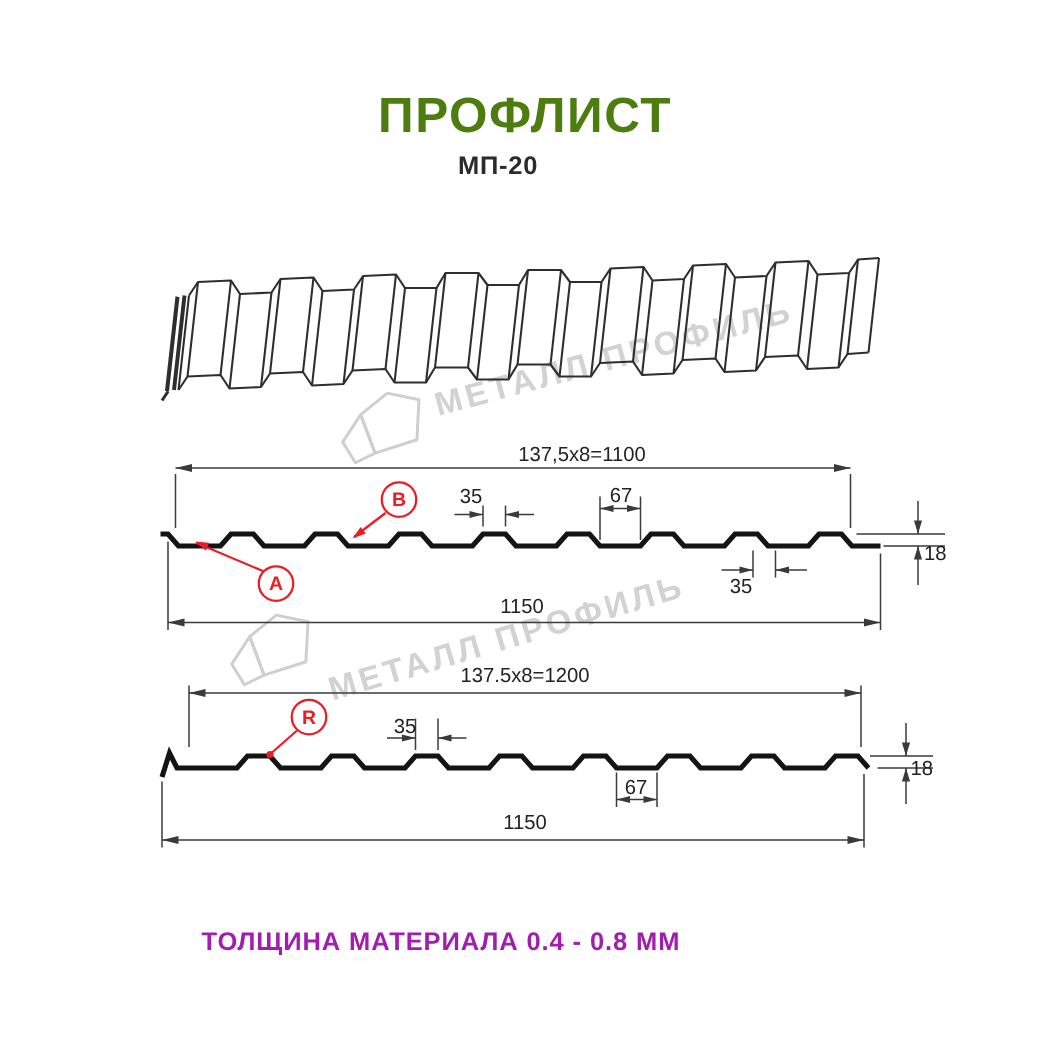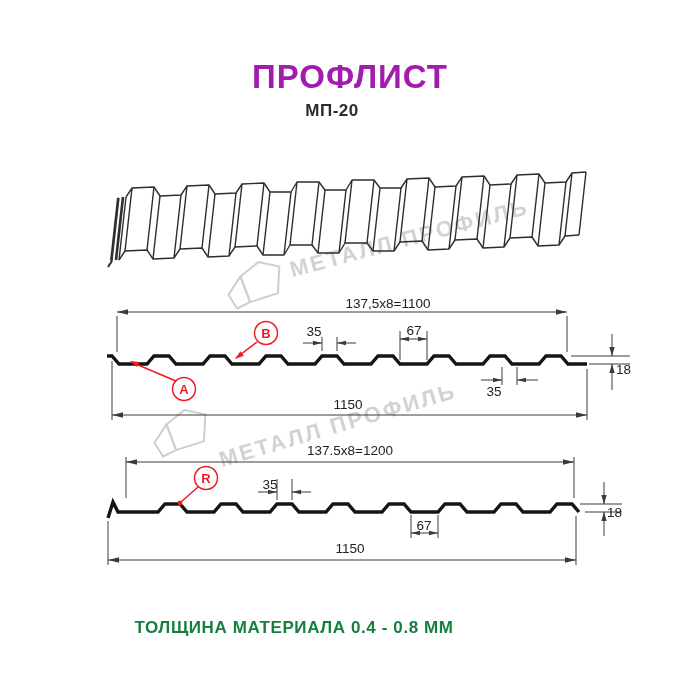--- a/index.html
+++ b/index.html
@@ -1,24 +1,24 @@
 <!DOCTYPE html>
 <html><head>
 <meta charset="utf-8">
 <style>
   html,body{margin:0;padding:0;}
   body{width:700px;height:700px;background:#ffffff;position:relative;overflow:hidden;
        font-family:"Liberation Sans", sans-serif;}
   .abs{position:absolute;}
   .title{left:0;top:58px;width:700px;text-align:center;font-size:33px;font-weight:800;
-         letter-spacing:1px;color:#a21caf;z-index:3;}
+         letter-spacing:1px;color:#4d7c0f;z-index:3;}
   .subtitle{left:0;top:101px;width:664px;text-align:center;font-size:17px;font-weight:700;
             color:#2b2b2b;letter-spacing:0.5px;z-index:3;}
   .footer{left:0;top:618px;width:588px;text-align:center;font-size:17px;font-weight:600;
-          color:#15803d;letter-spacing:0.6px;z-index:3;}
+          color:#a21caf;letter-spacing:0.6px;z-index:3;}
   .wm-text{color:#d2d2d2;font-size:22px;font-weight:700;letter-spacing:2.5px;white-space:nowrap;
            transform-origin:0 0;z-index:1;}
   .wm1t{left:287px;top:258px;transform:rotate(-15deg);}
   .wm2t{left:216px;top:448px;transform:rotate(-16.5deg);}
   .wm-logo{z-index:1;}
   .wm1l{left:224px;top:260px;transform:rotate(-10deg);}
   .wm2l{left:150px;top:408px;transform:rotate(-10deg);}
   svg.drawing{left:0;top:0;z-index:2;}
   .dim{font-size:13.5px;color:#222;z-index:3;transform:translate(-50%,-50%);white-space:nowrap;}
   .dim.la{transform:translate(0,-50%);margin-top:20px;}

